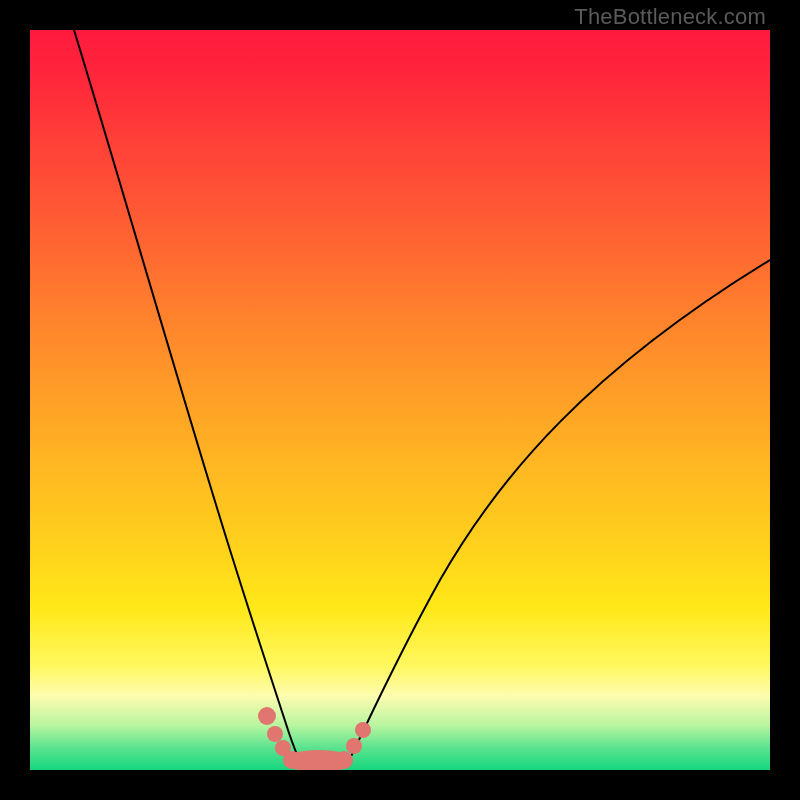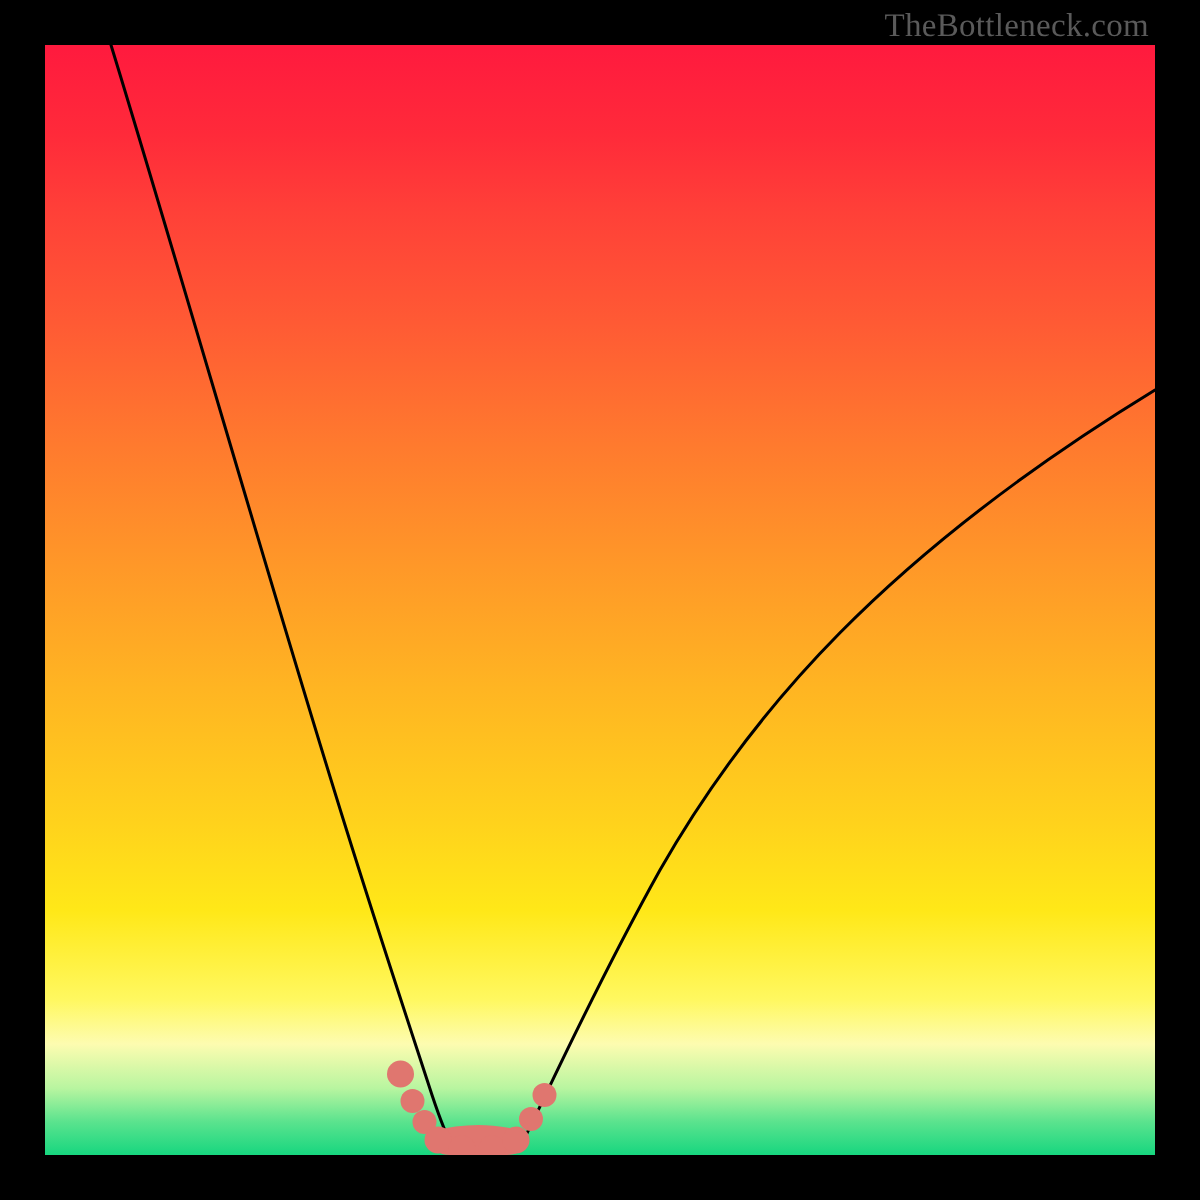--- a/index.html
+++ b/index.html
@@ -36,21 +36,21 @@
       #fdfcb0 90%,
       #b8f5a0 94%,
       #5be38e 97%,
       #17d67f 100%
     );
   }
   .watermark {
     position: absolute;
     top: 4px;
     right: 34px;
-    font-family: Liberation Serif, serif;
+    font-family: Liberation Sans, sans-serif;
     font-size: 22px;
     color: #5a5a5a;
     letter-spacing: 0.2px;
   }
   svg.curves {
     position: absolute;
     left: 0;
     top: 0;
     width: 740px;
     height: 740px;

